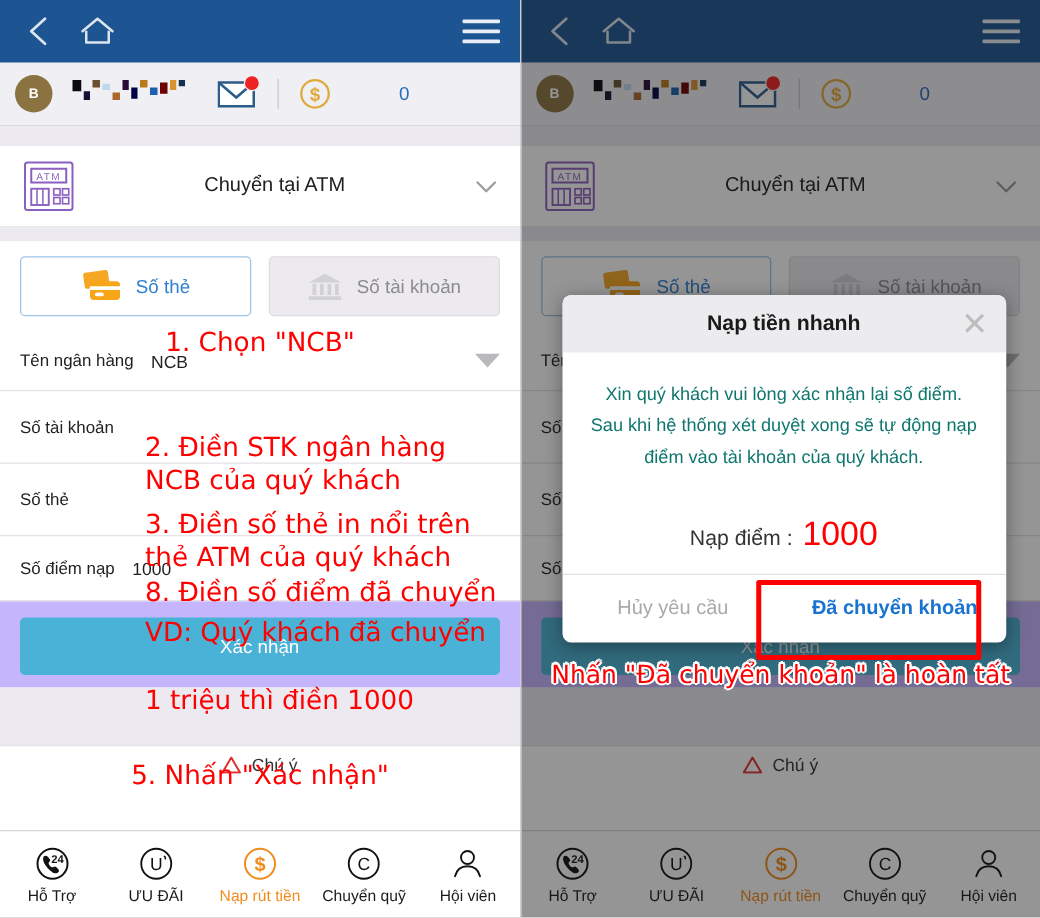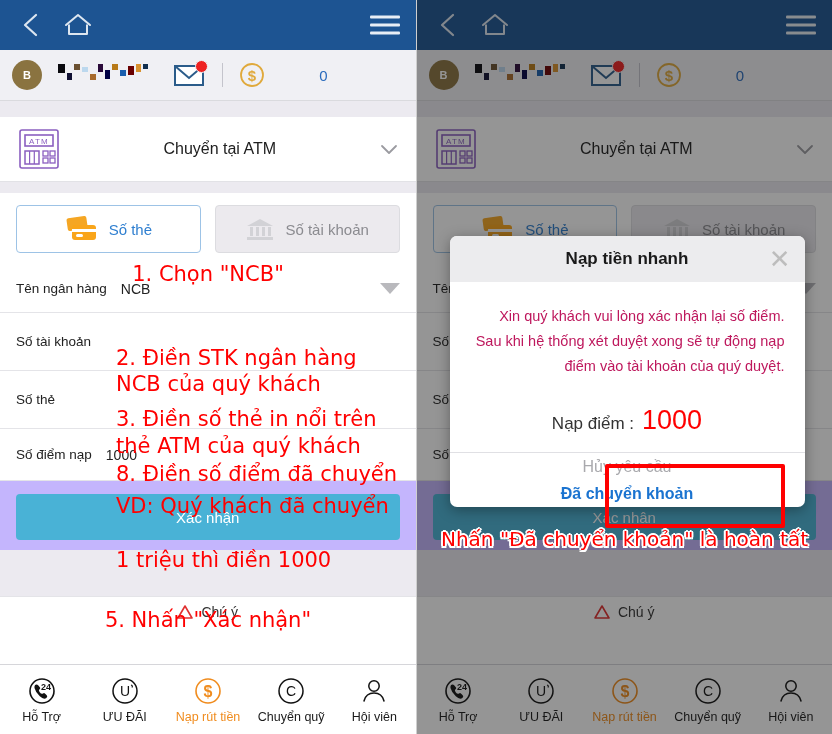--- a/index.html
+++ b/index.html
@@ -116,24 +116,24 @@
     box-shadow:0 3px 14px rgba(0,0,0,.35);overflow:hidden;
   }
   .modal-head{
     height:46px;background:#ececee;display:flex;align-items:center;justify-content:center;
     position:relative;
   }
   .modal-title{font-size:17px;font-weight:bold;color:#1a1a1a;}
   .modal-x{position:absolute;right:14px;top:50%;transform:translateY(-50%);
            font-size:26px;color:#bdbdbd;line-height:1;}
   .modal-body{padding:22px 20px 16px 20px;text-align:center;}
-  .modal-body p{margin:0;font-size:14.5px;line-height:25px;color:#be185d;text-align:right;}
-  .amount-line{margin-top:26px;font-size:17px;color:#333;display:flex;align-items:baseline;justify-content:center;gap:8px;}
+  .modal-body p{margin:0;font-size:14.5px;line-height:25px;color:#0f766e;}
+  .amount-line{margin-top:33px;font-size:17px;color:#333;display:flex;align-items:baseline;justify-content:center;gap:8px;}
   .amount-val{font-size:27px;color:#ff0000;}
-  .modal-foot{display:flex;border-top:1px solid #e0e0e4;height:54px;flex-direction:column;}
+  .modal-foot{display:flex;border-top:1px solid #e0e0e4;height:54px;}
   .mbtn{flex:1;display:flex;align-items:center;justify-content:center;font-size:16px;}
   .mbtn.cancel{color:#a9a9ad;}
   .mbtn.ok{color:#1a73d0;font-weight:bold;position:relative;}
   .ok-outline{position:absolute;left:188px;top:464px;width:180px;height:64px;
               border:4px solid #ff0000;border-radius:2px;box-sizing:border-box;}
   .anno-outlined{
     position:absolute;left:0;width:416px;text-align:center;color:#ff0000;font-size:20px;
     font-family:"DejaVu Sans",sans-serif;white-space:nowrap;
     text-shadow:
       -1.5px -1.5px 0 #fff, 1.5px -1.5px 0 #fff,
@@ -506,21 +506,21 @@
     <div class="dim"></div>
 
     <div class="modal">
       <div class="modal-head">
         <span class="modal-title">Nạp tiền nhanh</span>
         <span class="modal-x">✕</span>
       </div>
       <div class="modal-body">
         <p>Xin quý khách vui lòng xác nhận lại số điểm.</p>
         <p>Sau khi hệ thống xét duyệt xong sẽ tự động nạp</p>
-        <p>điểm vào tài khoản của quý duyệt.</p>
+        <p>điểm vào tài khoản của quý khách.</p>
         <div class="amount-line">
           <span>Nạp điểm :</span>
           <span class="amount-val">1000</span>
         </div>
       </div>
       <div class="modal-foot">
         <div class="mbtn cancel">Hủy yêu cầu</div>
         <div class="mbtn ok">Đã chuyển khoản</div>
       </div>
     </div>

